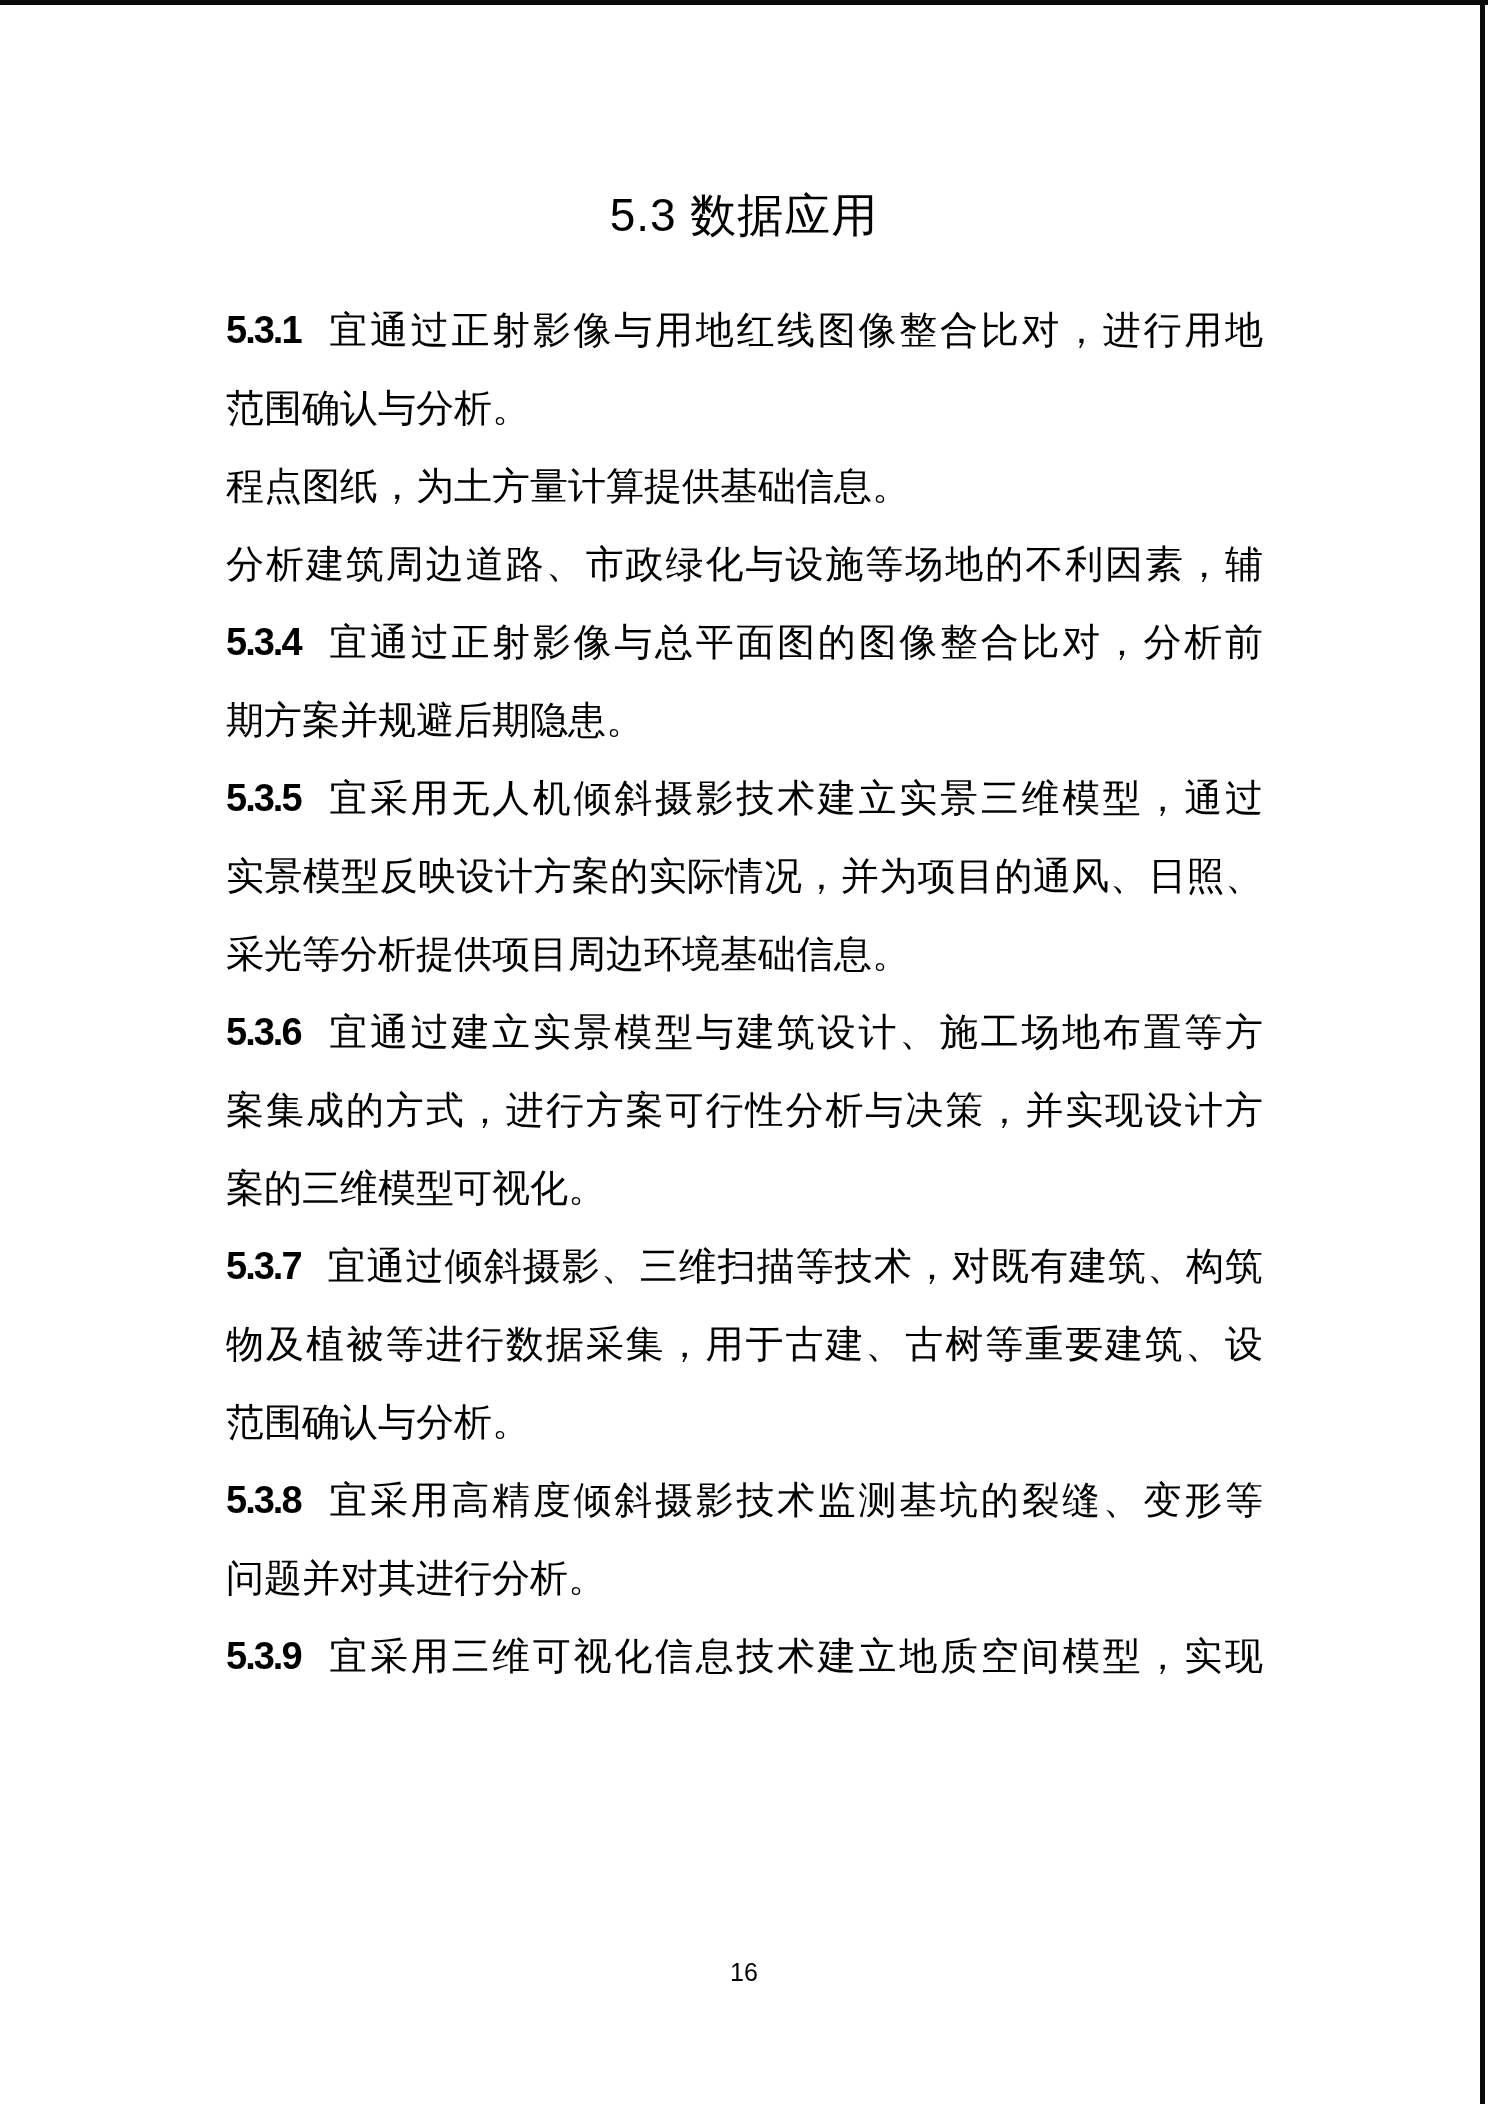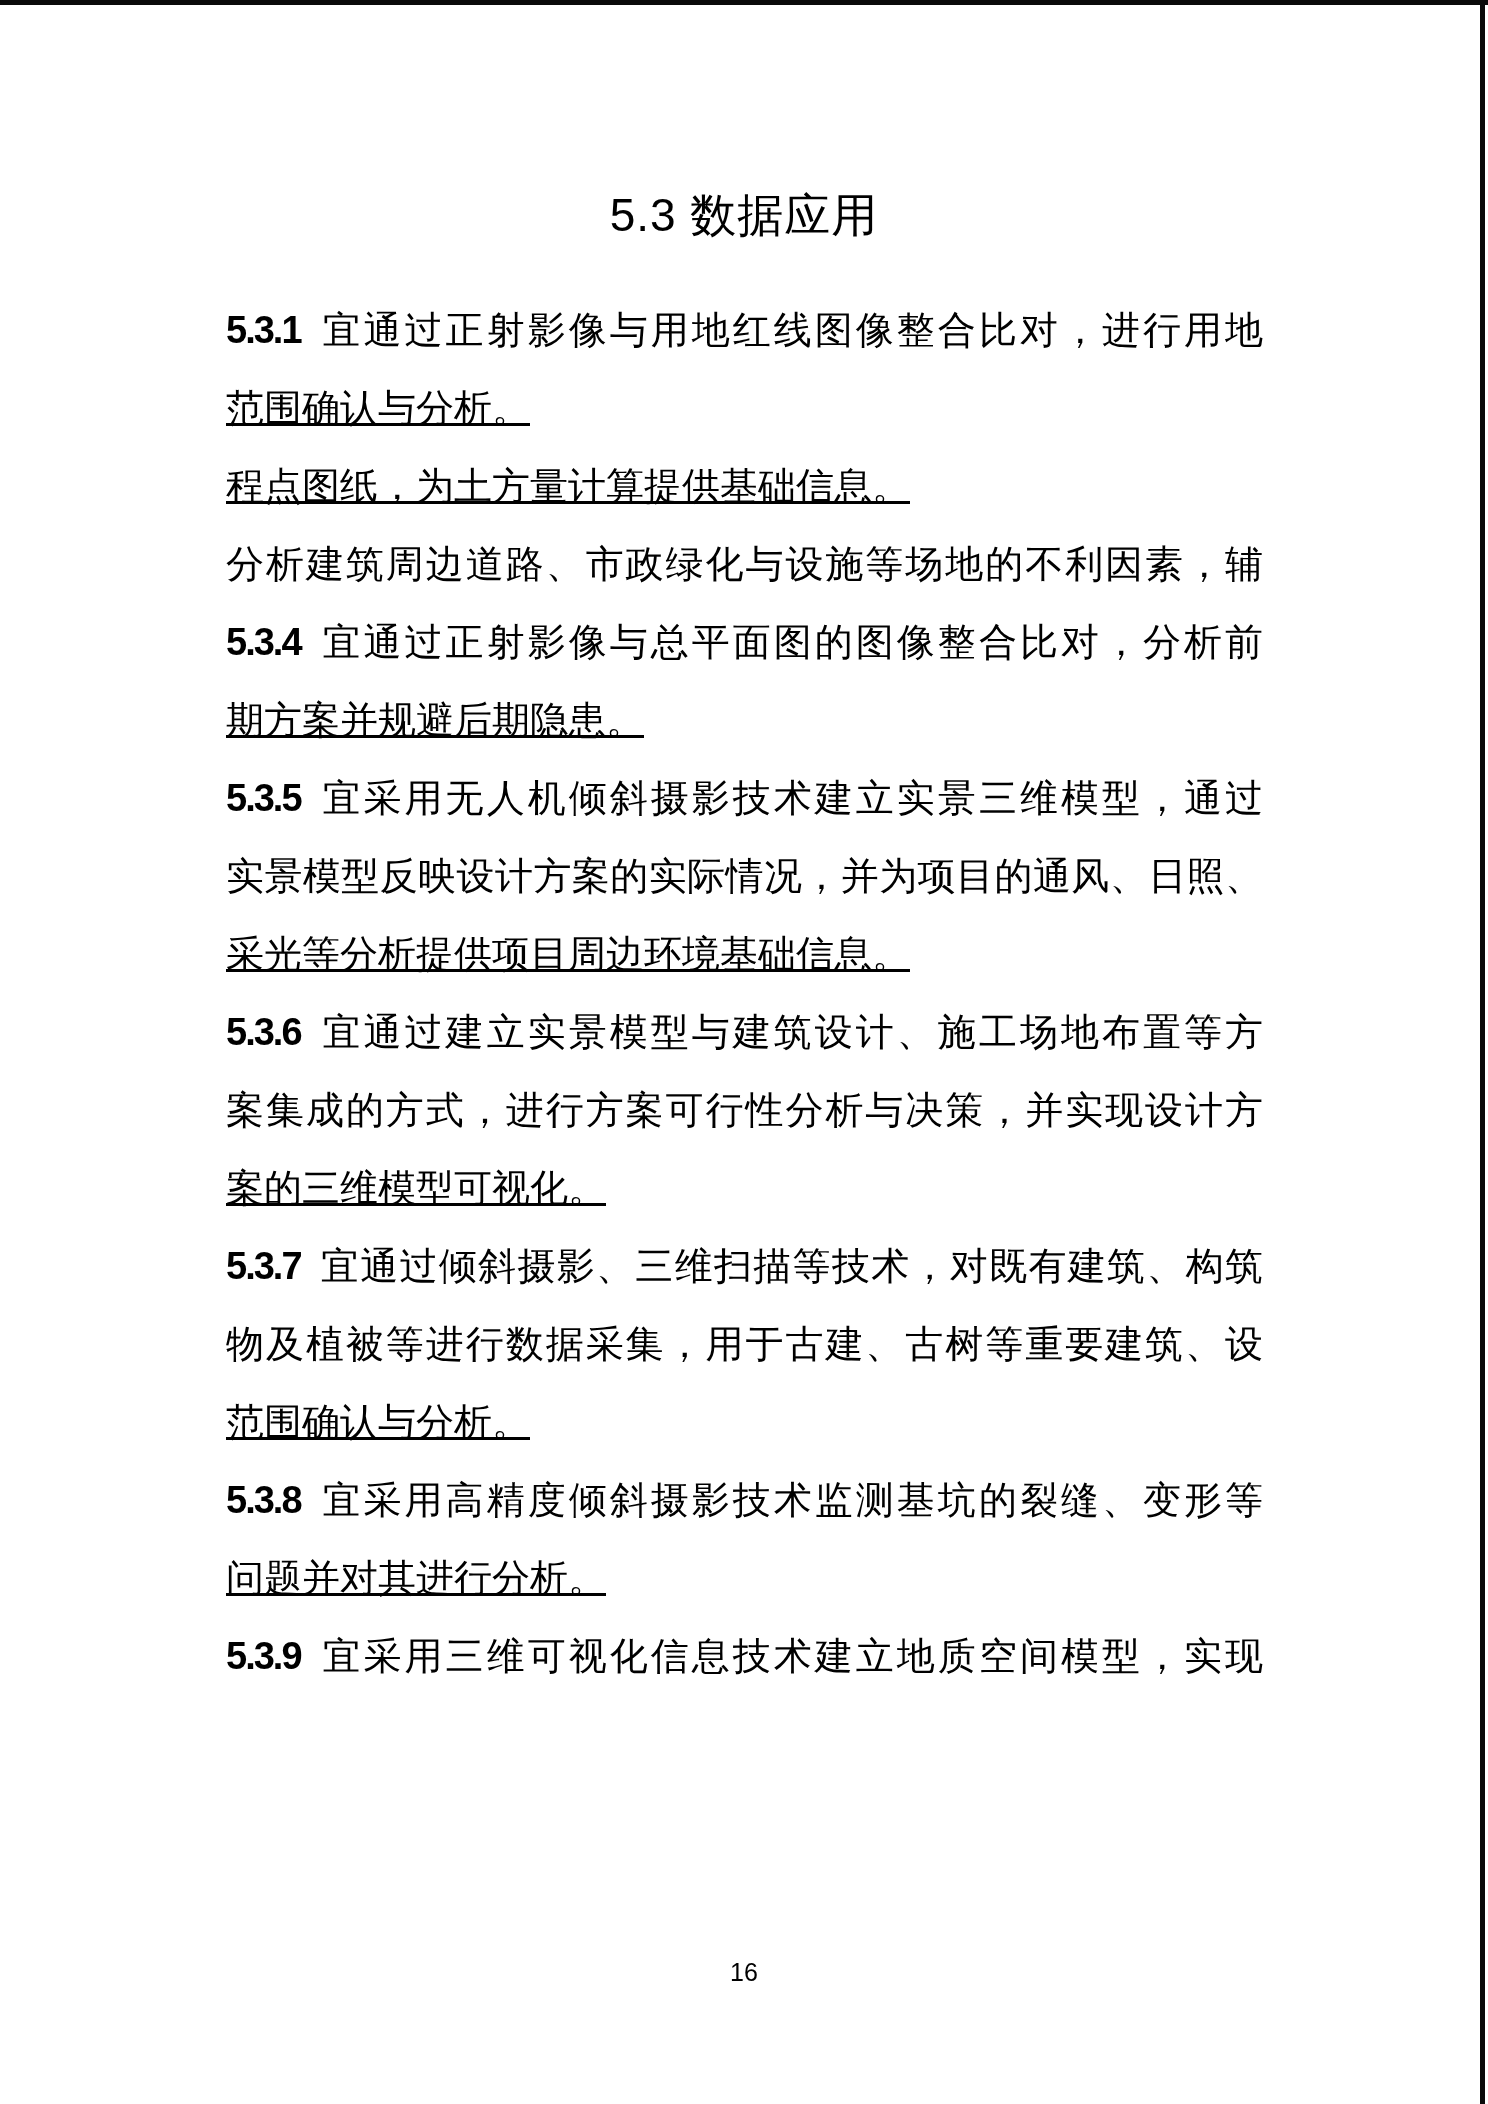--- a/index.html
+++ b/index.html
@@ -53,26 +53,25 @@
     font-size: 38px;
     letter-spacing: 0px;
     text-align: justify;
     text-align-last: justify;
     text-justify: inter-ideograph;
     white-space: normal;
     overflow: hidden;
   }
   .line.para-end {
     text-align-last: left;
-    text-decoration: underline;
   }
   .clause-num {
     font-weight: 800;
     letter-spacing: -2px;
-    margin-right: 19px;
+    margin-right: 26px;
     font-family: "Liberation Sans", "DejaVu Sans", sans-serif;
   }
   .page-number {
     position: absolute;
     top: 1953px; left: 0;
     width: 100%;
     text-align: center;
     font-size: 25px;
     line-height: 38px;
     font-weight: 400;

